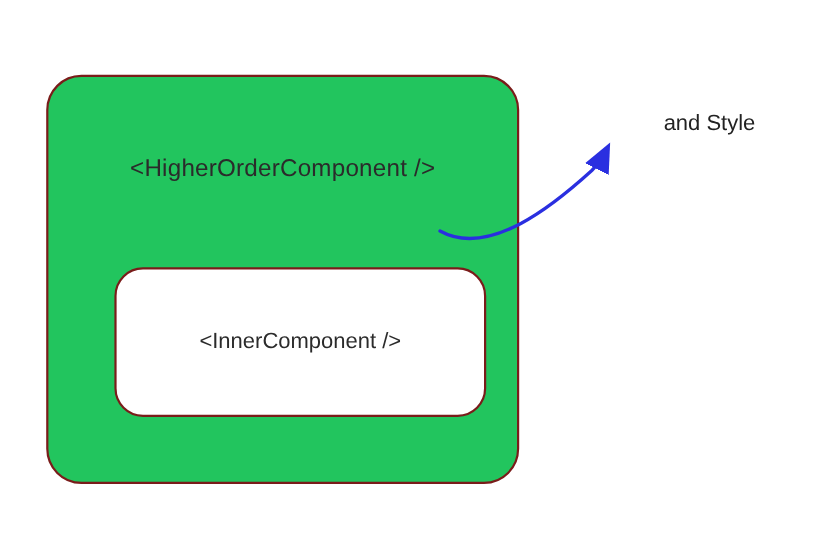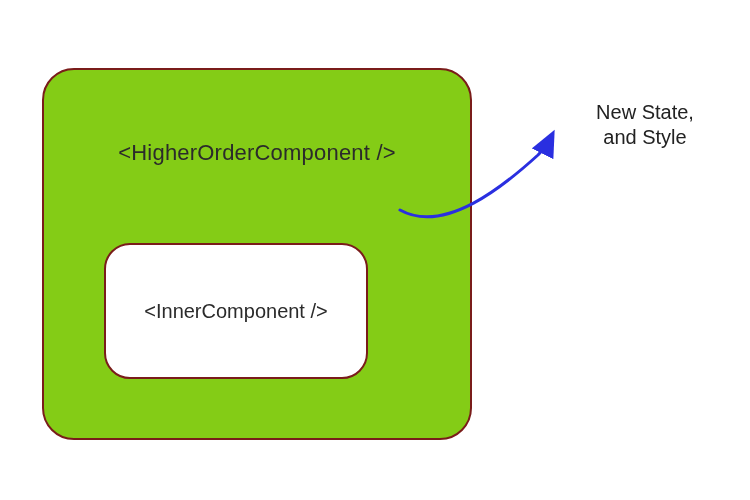--- a/index.html
+++ b/index.html
@@ -12,37 +12,37 @@
       overflow: hidden;
     }
     .outer-box {
       position: absolute;
       left: 42px;
       top: 68px;
       width: 430px;
       height: 372px;
       border: 2px solid #7a1c1a;
       border-radius: 32px;
-      background: #84cc16;
+      background: #22c55e;
     }
     .outer-label {
       position: absolute;
       left: 0;
       right: 0;
       top: 70px;
       text-align: center;
       font-size: 22px;
       color: #2b2b2b;
       letter-spacing: 0.2px;
     }
     .inner-box {
       position: absolute;
       left: 60px;
       top: 173px;
-      width: 264px;
+      width: 338px;
       height: 136px;
       border: 2px solid #7a1c1a;
       border-radius: 26px;
       background: #ffffff;
     }
     .inner-label {
       position: absolute;
       left: 0;
       right: 0;
       top: 50%;
@@ -83,15 +83,14 @@
 <svg class="arrow-svg" viewBox="0 0 200 120">
   <defs>
     <marker id="arrowhead" markerWidth="10" markerHeight="8" refX="7" refY="4" orient="auto" markerUnits="strokeWidth">
       <path d="M0,0 L9,4 L0,8 Z" fill="#2a2fe0"></path>
     </marker>
   </defs>
   <path d="M 10 85  C 55 110, 115 60, 148 30  C 153 25, 158 18, 162 10" fill="none" stroke="#2a2fe0" stroke-width="3" stroke-linecap="round" marker-end="url(#arrowhead)"></path>
 </svg>
 
 <div class="annotation">
-  <div>New State,</div>
   <div>and Style</div>
 </div>
 
 </body></html>

